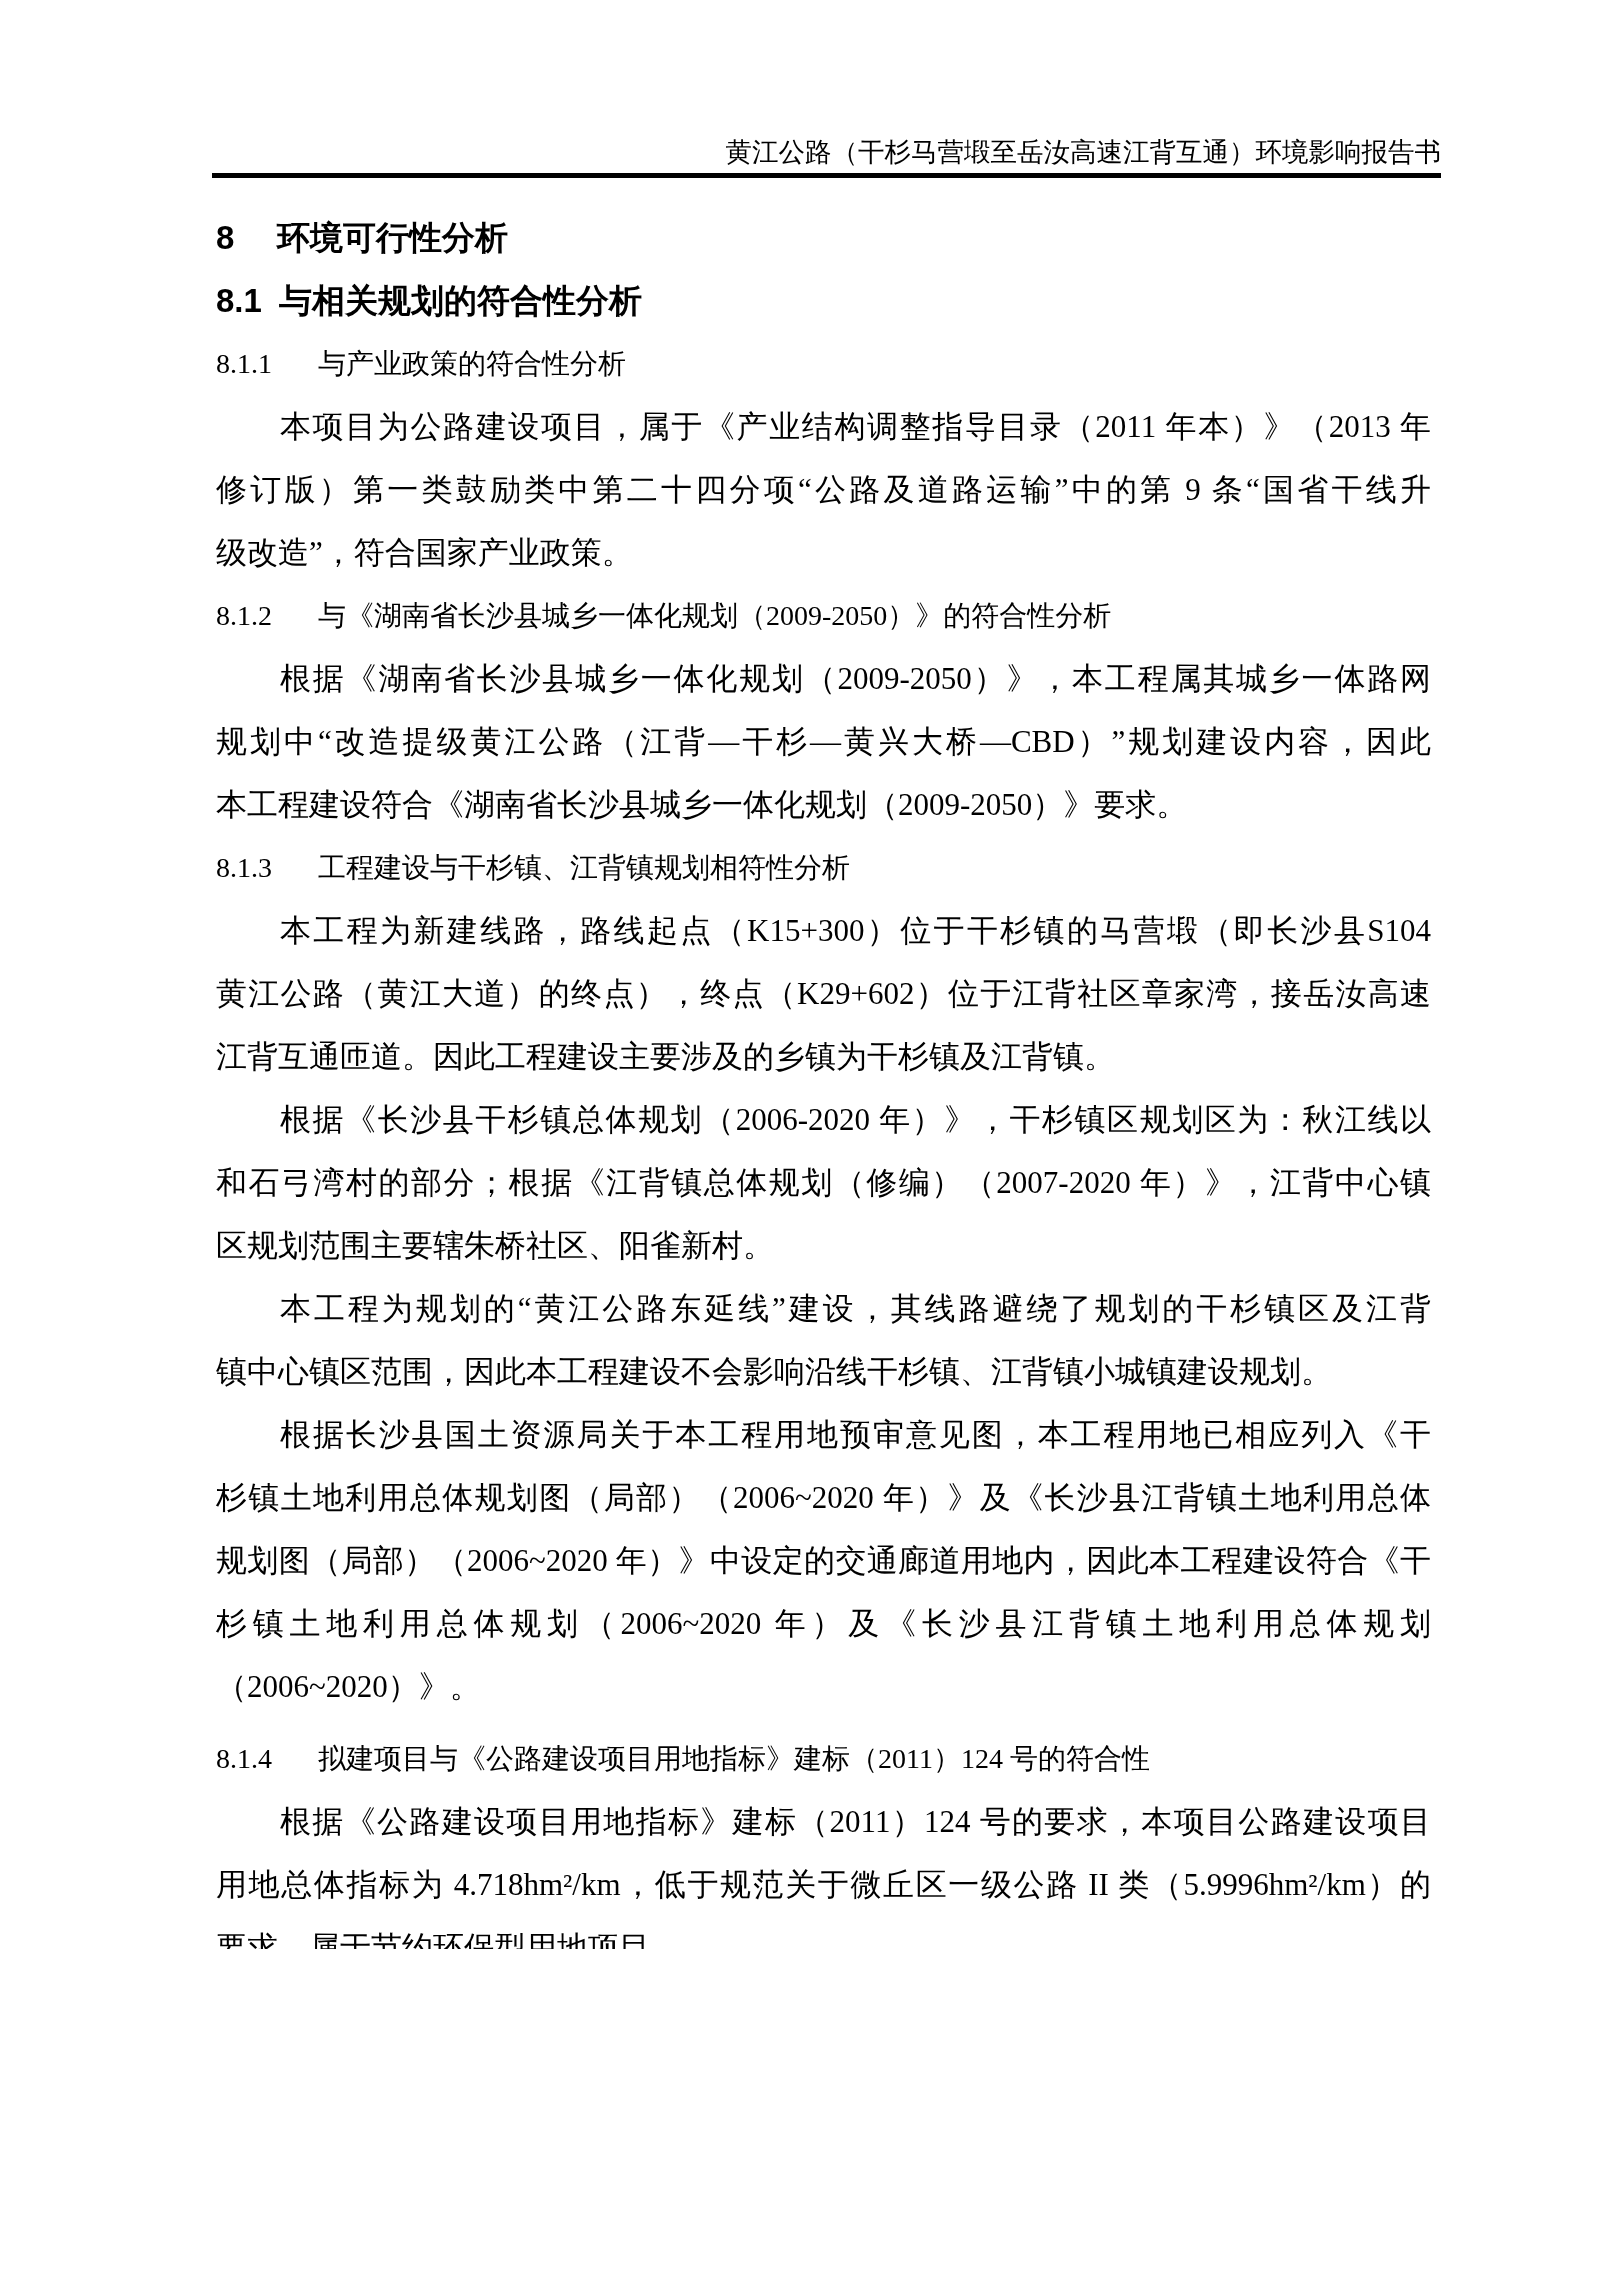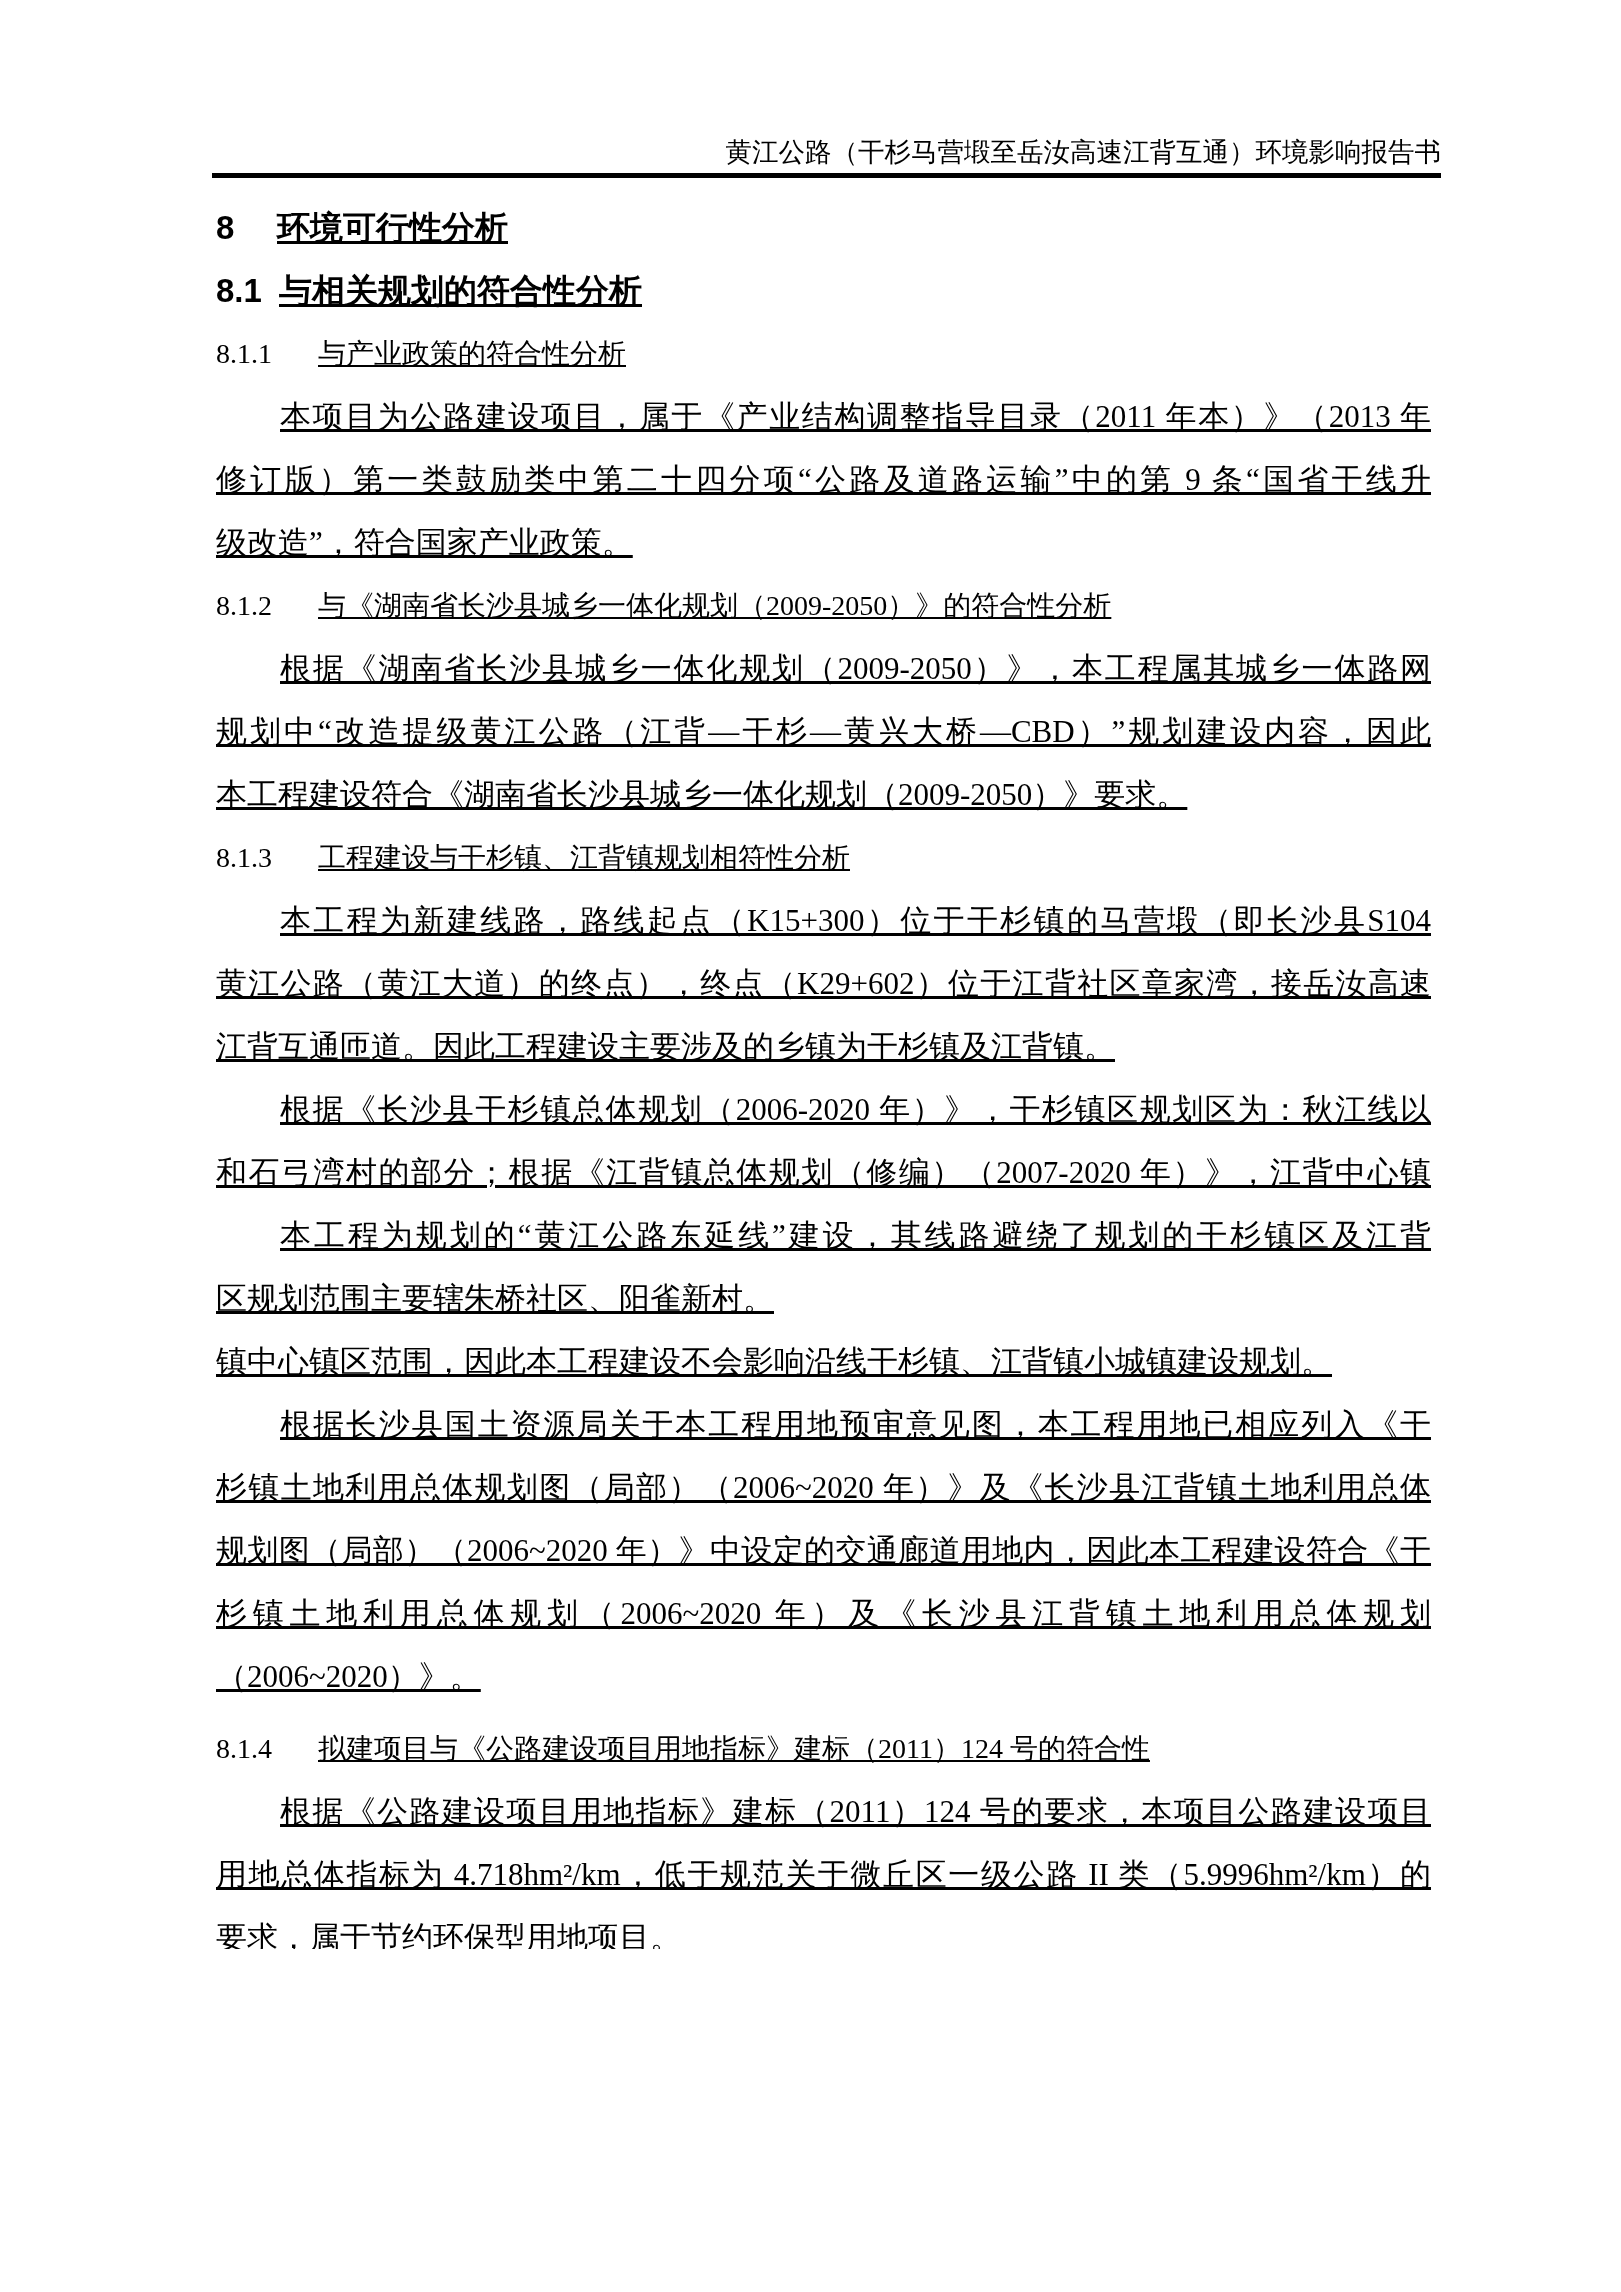--- a/index.html
+++ b/index.html
@@ -15,21 +15,21 @@
     position:absolute;left:212px;top:137px;width:1229px;
     text-align:right;
     font-size:26.5px;line-height:31px;
     font-family:"Liberation Serif", serif;
   }
   .header-rule{
     position:absolute;left:212px;top:173px;width:1229px;height:4.9px;
     background:#000;
   }
   .content{
-    position:absolute;left:216px;top:196px;width:1215px;text-decoration:underline;
+    position:absolute;left:216px;top:206px;width:1215px;
   }
   .line{
     font-size:31px;
     line-height:63px;
     height:63px;
     white-space:normal;
   }
   .line.indent{text-indent:64px;}
   .line.stretch{
     text-align:justify;
@@ -75,22 +75,22 @@
       <div class="line h3"><span class="num">8.1.2</span><span class="htext">与《湖南省长沙县城乡一体化规划（2009-2050）》的符合性分析</span></div>
       <div class="line body indent stretch">根据《湖南省长沙县城乡一体化规划（2009-2050）》，本工程属其城乡一体路网</div>
       <div class="line body stretch">规划中“改造提级黄江公路（江背—干杉—黄兴大桥—CBD）”规划建设内容，因此</div>
       <div class="line body">本工程建设符合《湖南省长沙县城乡一体化规划（2009-2050）》要求。</div>
       <div class="line h3"><span class="num">8.1.3</span><span class="htext">工程建设与干杉镇、江背镇规划相符性分析</span></div>
       <div class="line body indent stretch">本工程为新建线路，路线起点（K15+300）位于干杉镇的马营塅（即长沙县S104</div>
       <div class="line body stretch">黄江公路（黄江大道）的终点），终点（K29+602）位于江背社区章家湾，接岳汝高速</div>
       <div class="line body">江背互通匝道。因此工程建设主要涉及的乡镇为干杉镇及江背镇。</div>
       <div class="line body indent stretch">根据《长沙县干杉镇总体规划（2006-2020 年）》，干杉镇区规划区为：秋江线以</div>
       <div class="line body stretch">和石弓湾村的部分；根据《江背镇总体规划（修编）（2007-2020 年）》，江背中心镇</div>
+      <div class="line body">区规划范围主要辖朱桥社区、阳雀新村。</div>
       <div class="line body indent stretch">本工程为规划的“黄江公路东延线”建设，其线路避绕了规划的干杉镇区及江背</div>
-      <div class="line body">区规划范围主要辖朱桥社区、阳雀新村。</div>
       <div class="line body">镇中心镇区范围，因此本工程建设不会影响沿线干杉镇、江背镇小城镇建设规划。</div>
       <div class="line body indent stretch">根据长沙县国土资源局关于本工程用地预审意见图，本工程用地已相应列入《干</div>
       <div class="line body stretch">杉镇土地利用总体规划图（局部）（2006~2020 年）》及《长沙县江背镇土地利用总体</div>
       <div class="line body stretch">规划图（局部）（2006~2020 年）》中设定的交通廊道用地内，因此本工程建设符合《干</div>
       <div class="line body stretch">杉镇土地利用总体规划（2006~2020 年）及《长沙县江背镇土地利用总体规划</div>
       <div class="line body">（2006~2020）》。</div>
       <div class="line h3 gap-before"><span class="num">8.1.4</span><span class="htext">拟建项目与《公路建设项目用地指标》建标（2011）124 号的符合性</span></div>
       <div class="line body indent stretch">根据《公路建设项目用地指标》建标（2011）124 号的要求，本项目公路建设项目</div>
       <div class="line body stretch">用地总体指标为 4.718hm²/km，低于规范关于微丘区一级公路 II 类（5.9996hm²/km）的</div>
       <div class="line body">要求，属于节约环保型用地项目。</div>

